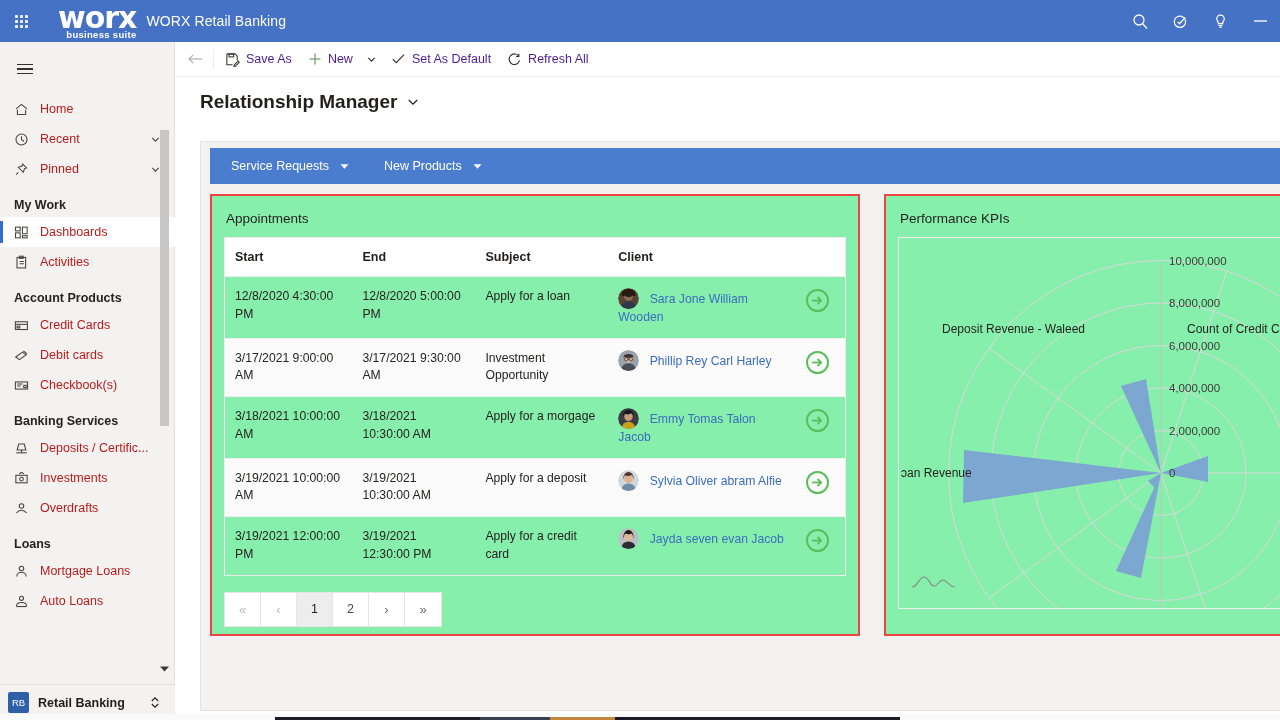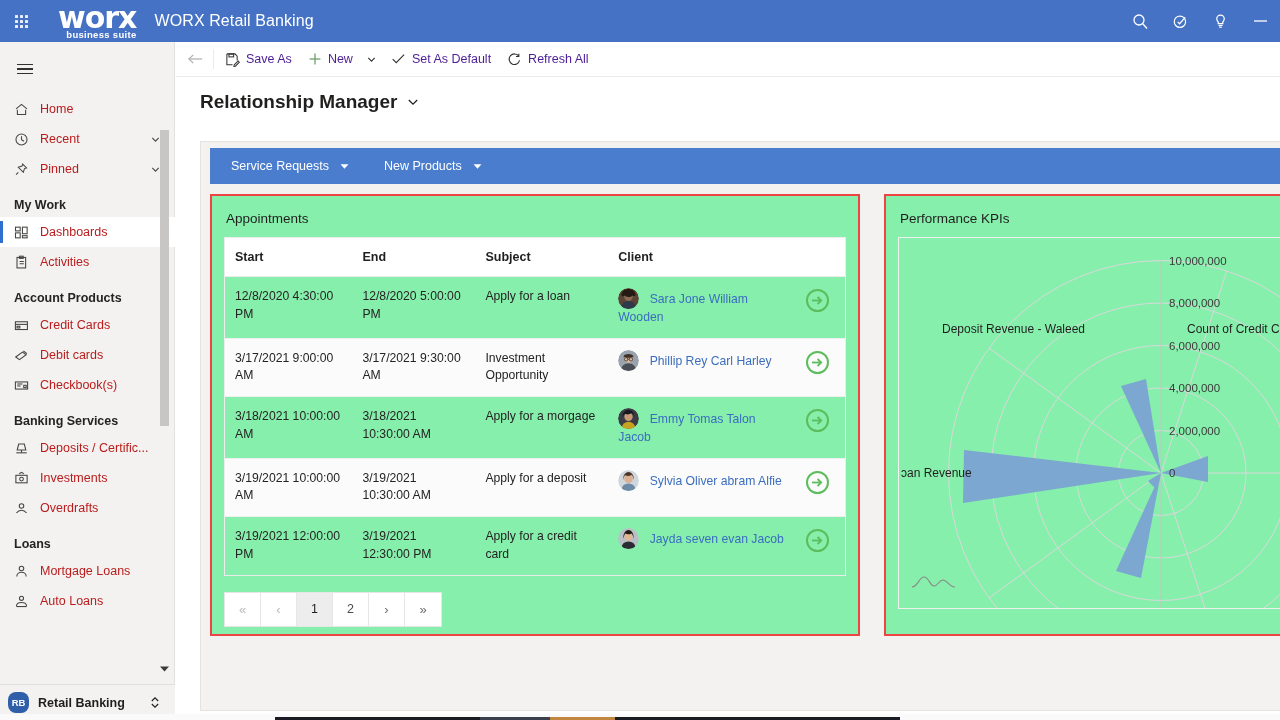--- a/index.html
+++ b/index.html
@@ -37,21 +37,21 @@
   }
   .logo-main {
     font-size: 30px; font-weight: bold; letter-spacing: -1px;
     color: #ffffff; font-family: "DejaVu Sans", sans-serif;
   }
   .logo-sub {
     font-size: 9.5px; font-weight: bold; color: #ffffff;
     letter-spacing: 0.3px; margin-top: -3px;
   }
   .app-title {
-    margin-left: 18px; font-size: 16px; color: #ffffff;
+    margin-left: 10px; font-size: 14px; color: #ffffff;
     letter-spacing: 0.1px;
   }
   .topbar-right {
     margin-left: auto; display: flex; align-items: center; height: 42px;
   }
   .tb-icon {
     width: 40px; height: 42px;
     display: flex; align-items: center; justify-content: center;
     cursor: pointer;
   }
@@ -110,22 +110,22 @@
     width: 13px; height: 13px; display:flex; align-items:center; justify-content:center;
     color:#3b3a39; cursor:pointer;
   }
   .app-switcher {
     position: absolute; bottom: 0; left: 0; width: 175px; height: 36px;
     background: #f3f2f1; border-top: 1px solid #e1dfdd;
     display: flex; align-items: center; padding-left: 8px; cursor: pointer;
   }
   .app-badge {
     width: 21px; height: 21px; background: #2f5fa8; color:#fff;
-    font-size: 9.5px; font-weight: bold;
-    display:flex; align-items:center; justify-content:center; border-radius:8px;
+    font-size: 9.5px; font-weight: normal;
+    display:flex; align-items:center; justify-content:center; border-radius:2px;
   }
   .app-sw-label { margin-left: 9px; font-size: 12.5px; font-weight: bold; color: #201f1e; }
   .app-sw-arrows { margin-left:auto; margin-right: 14px; color:#201f1e; display:flex; }
 
   
   .cmdbar {
     position: absolute; top: 42px; left: 176px;
     width: 1104px; height: 35px;
     background: #ffffff; border-bottom: 1px solid #edebe9;
     display: flex; align-items: center;

